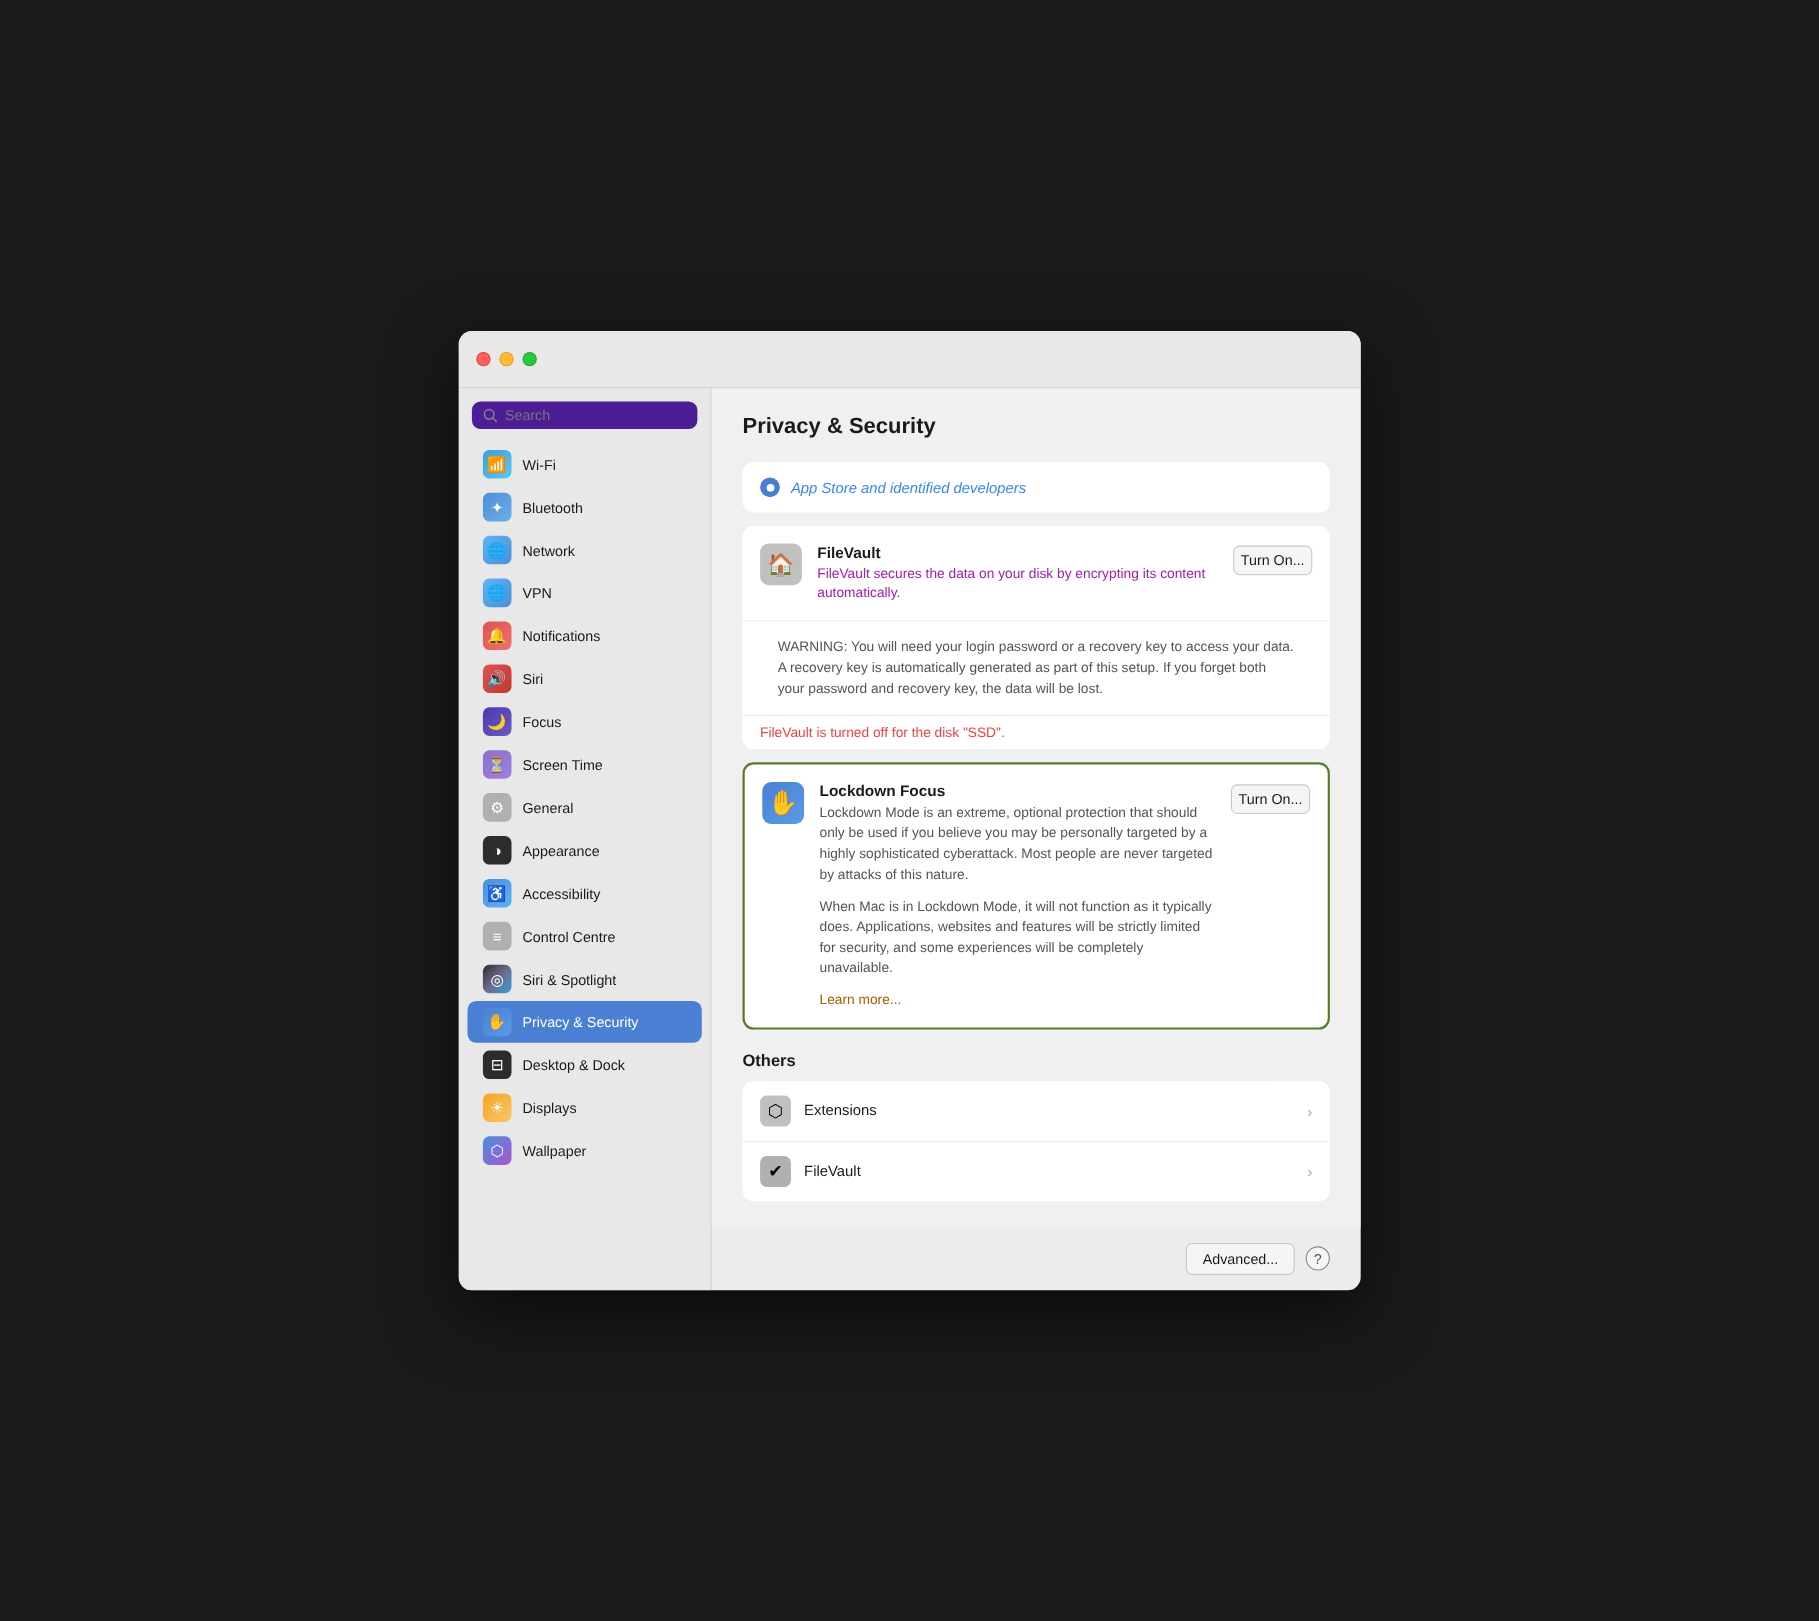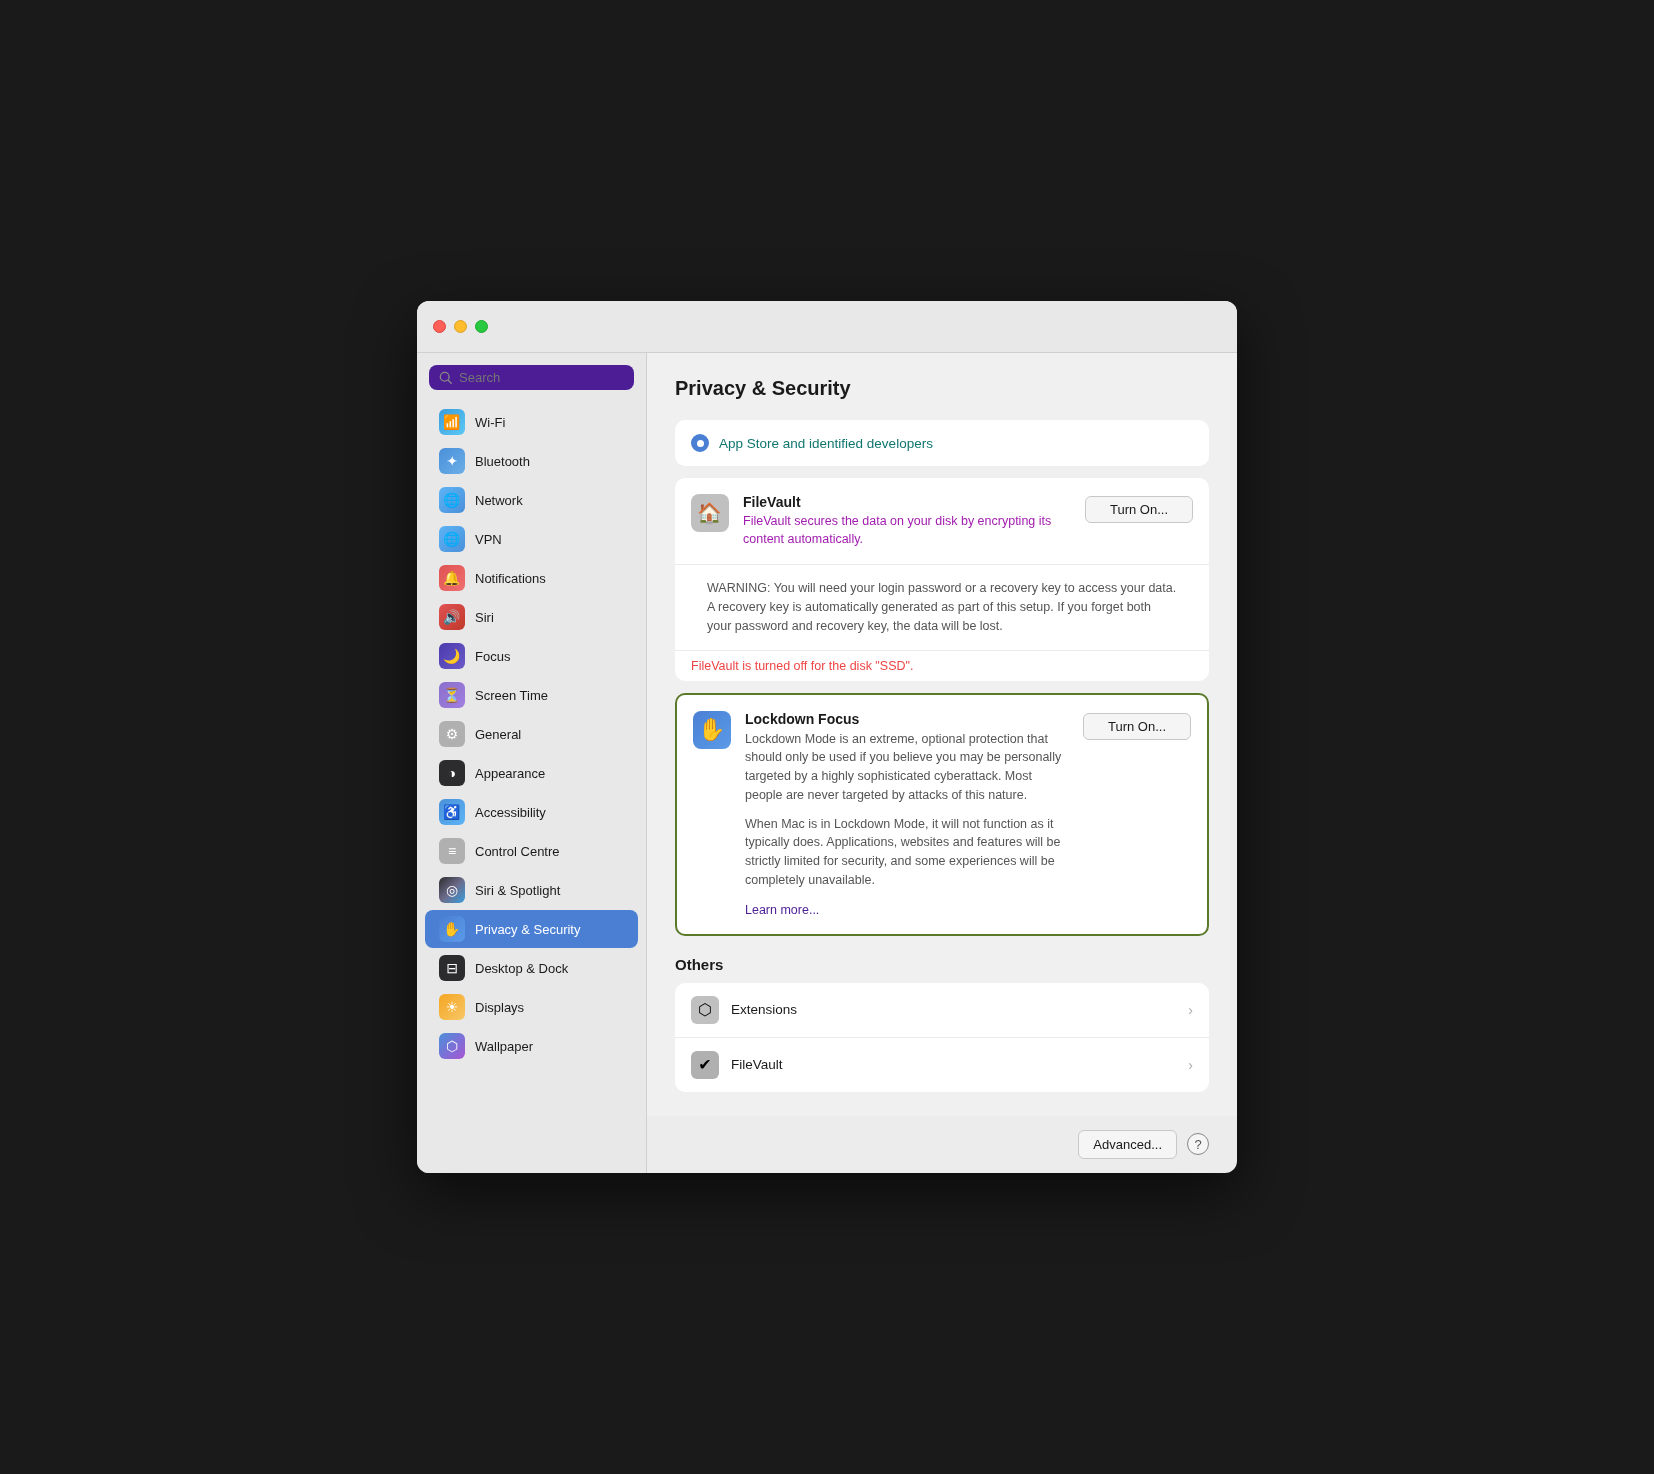--- a/index.html
+++ b/index.html
@@ -156,21 +156,22 @@
       flex-shrink: 0;
     }
     .radio-inner {
       width: 7px;
       height: 7px;
       background: white;
       border-radius: 50%;
     }
     .app-store-label {
       font-size: 13.5px;
-      color: #0f766e;
+      color: #3b82f6;
+      font-style: italic;
     }
     .filevault-section {
       background: #fff;
       border-radius: 10px;
       margin-bottom: 12px;
       overflow: hidden;
     }
     .filevault-top {
       display: flex;
       align-items: flex-start;
@@ -200,21 +201,21 @@
     }
     .section-desc {
       font-size: 12.5px;
       color: #a21caf;
       line-height: 1.4;
     }
     .turn-on-btn {
       background: #f5f5f5;
       border: 1px solid #c8c8c8;
       border-radius: 6px;
-      padding: 5px 24px;
+      padding: 5px 6px;
       font-size: 13px;
       cursor: pointer;
       white-space: nowrap;
       color: #1a1a1a;
       align-self: flex-start;
       margin-top: 2px;
     }
     .filevault-warning {
       padding: 14px 32px;
       font-size: 12.5px;
@@ -254,21 +255,21 @@
     .lockdown-desc-block {
       flex: 1;
     }
     .lockdown-desc {
       font-size: 12.5px;
       color: #555;
       line-height: 1.5;
       margin-bottom: 10px;
     }
     .learn-more {
-      color: #4c1d95;
+      color: #a16207;
       font-size: 12.5px;
       cursor: pointer;
       text-decoration: none;
     }
     .others-section {
       margin-top: 20px;
     }
     .others-title {
       font-size: 15px;
       font-weight: 600;

